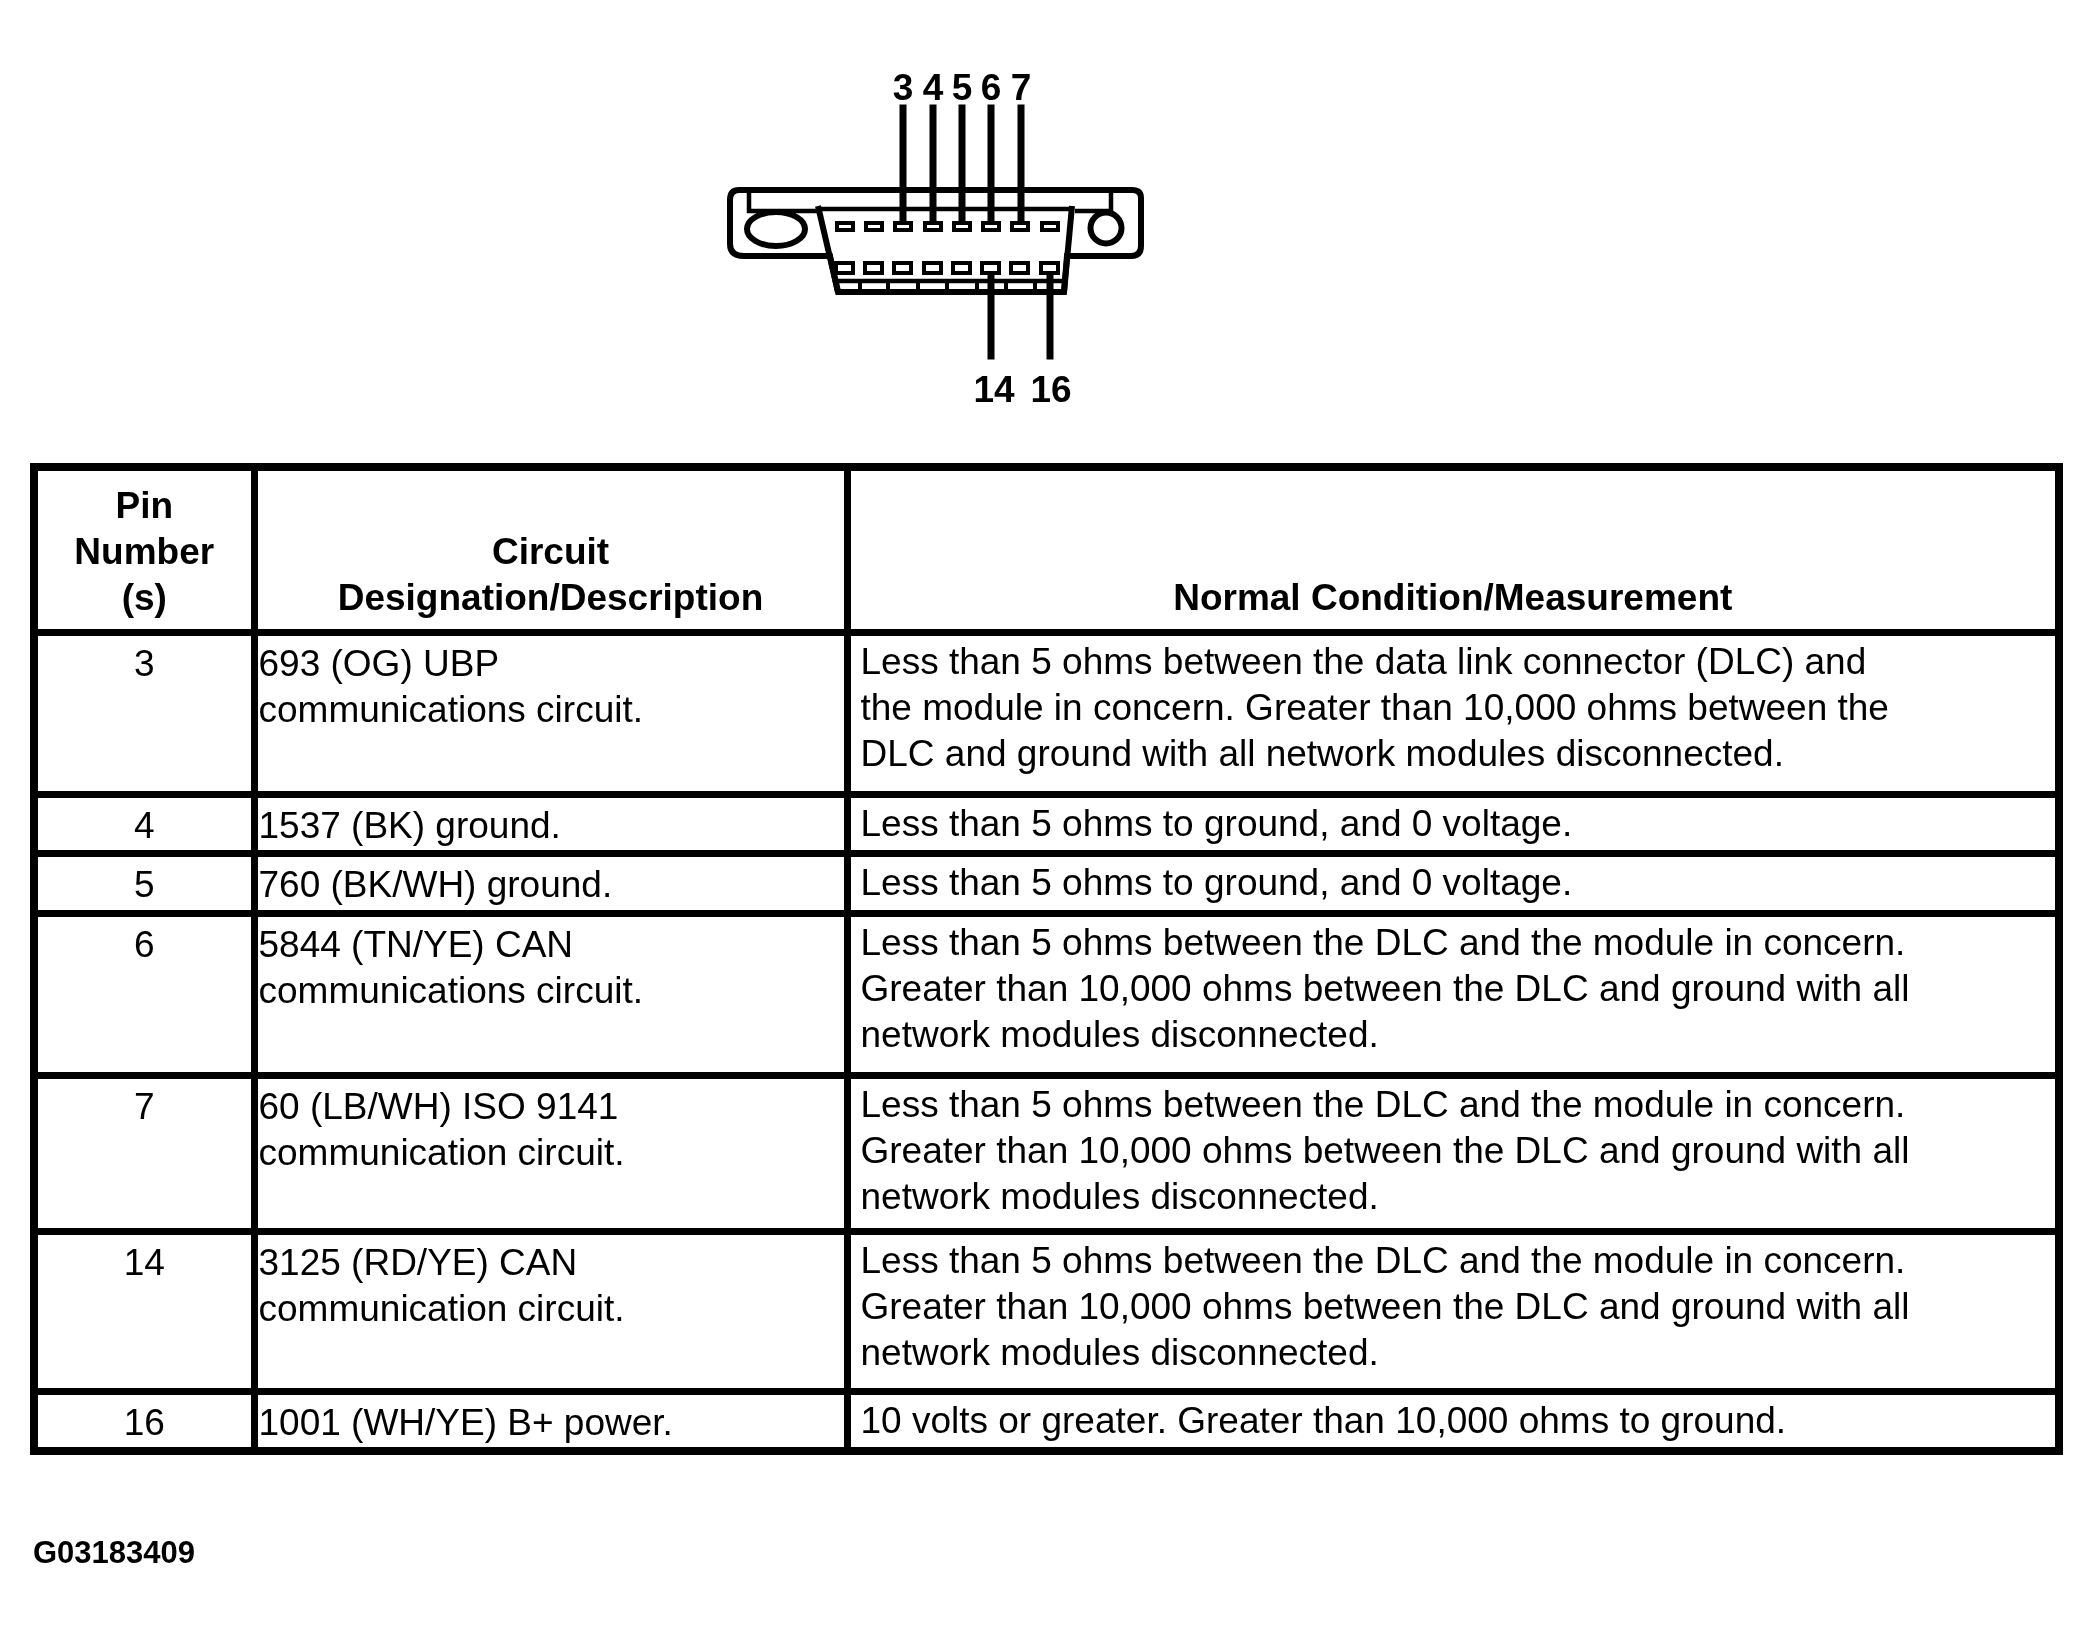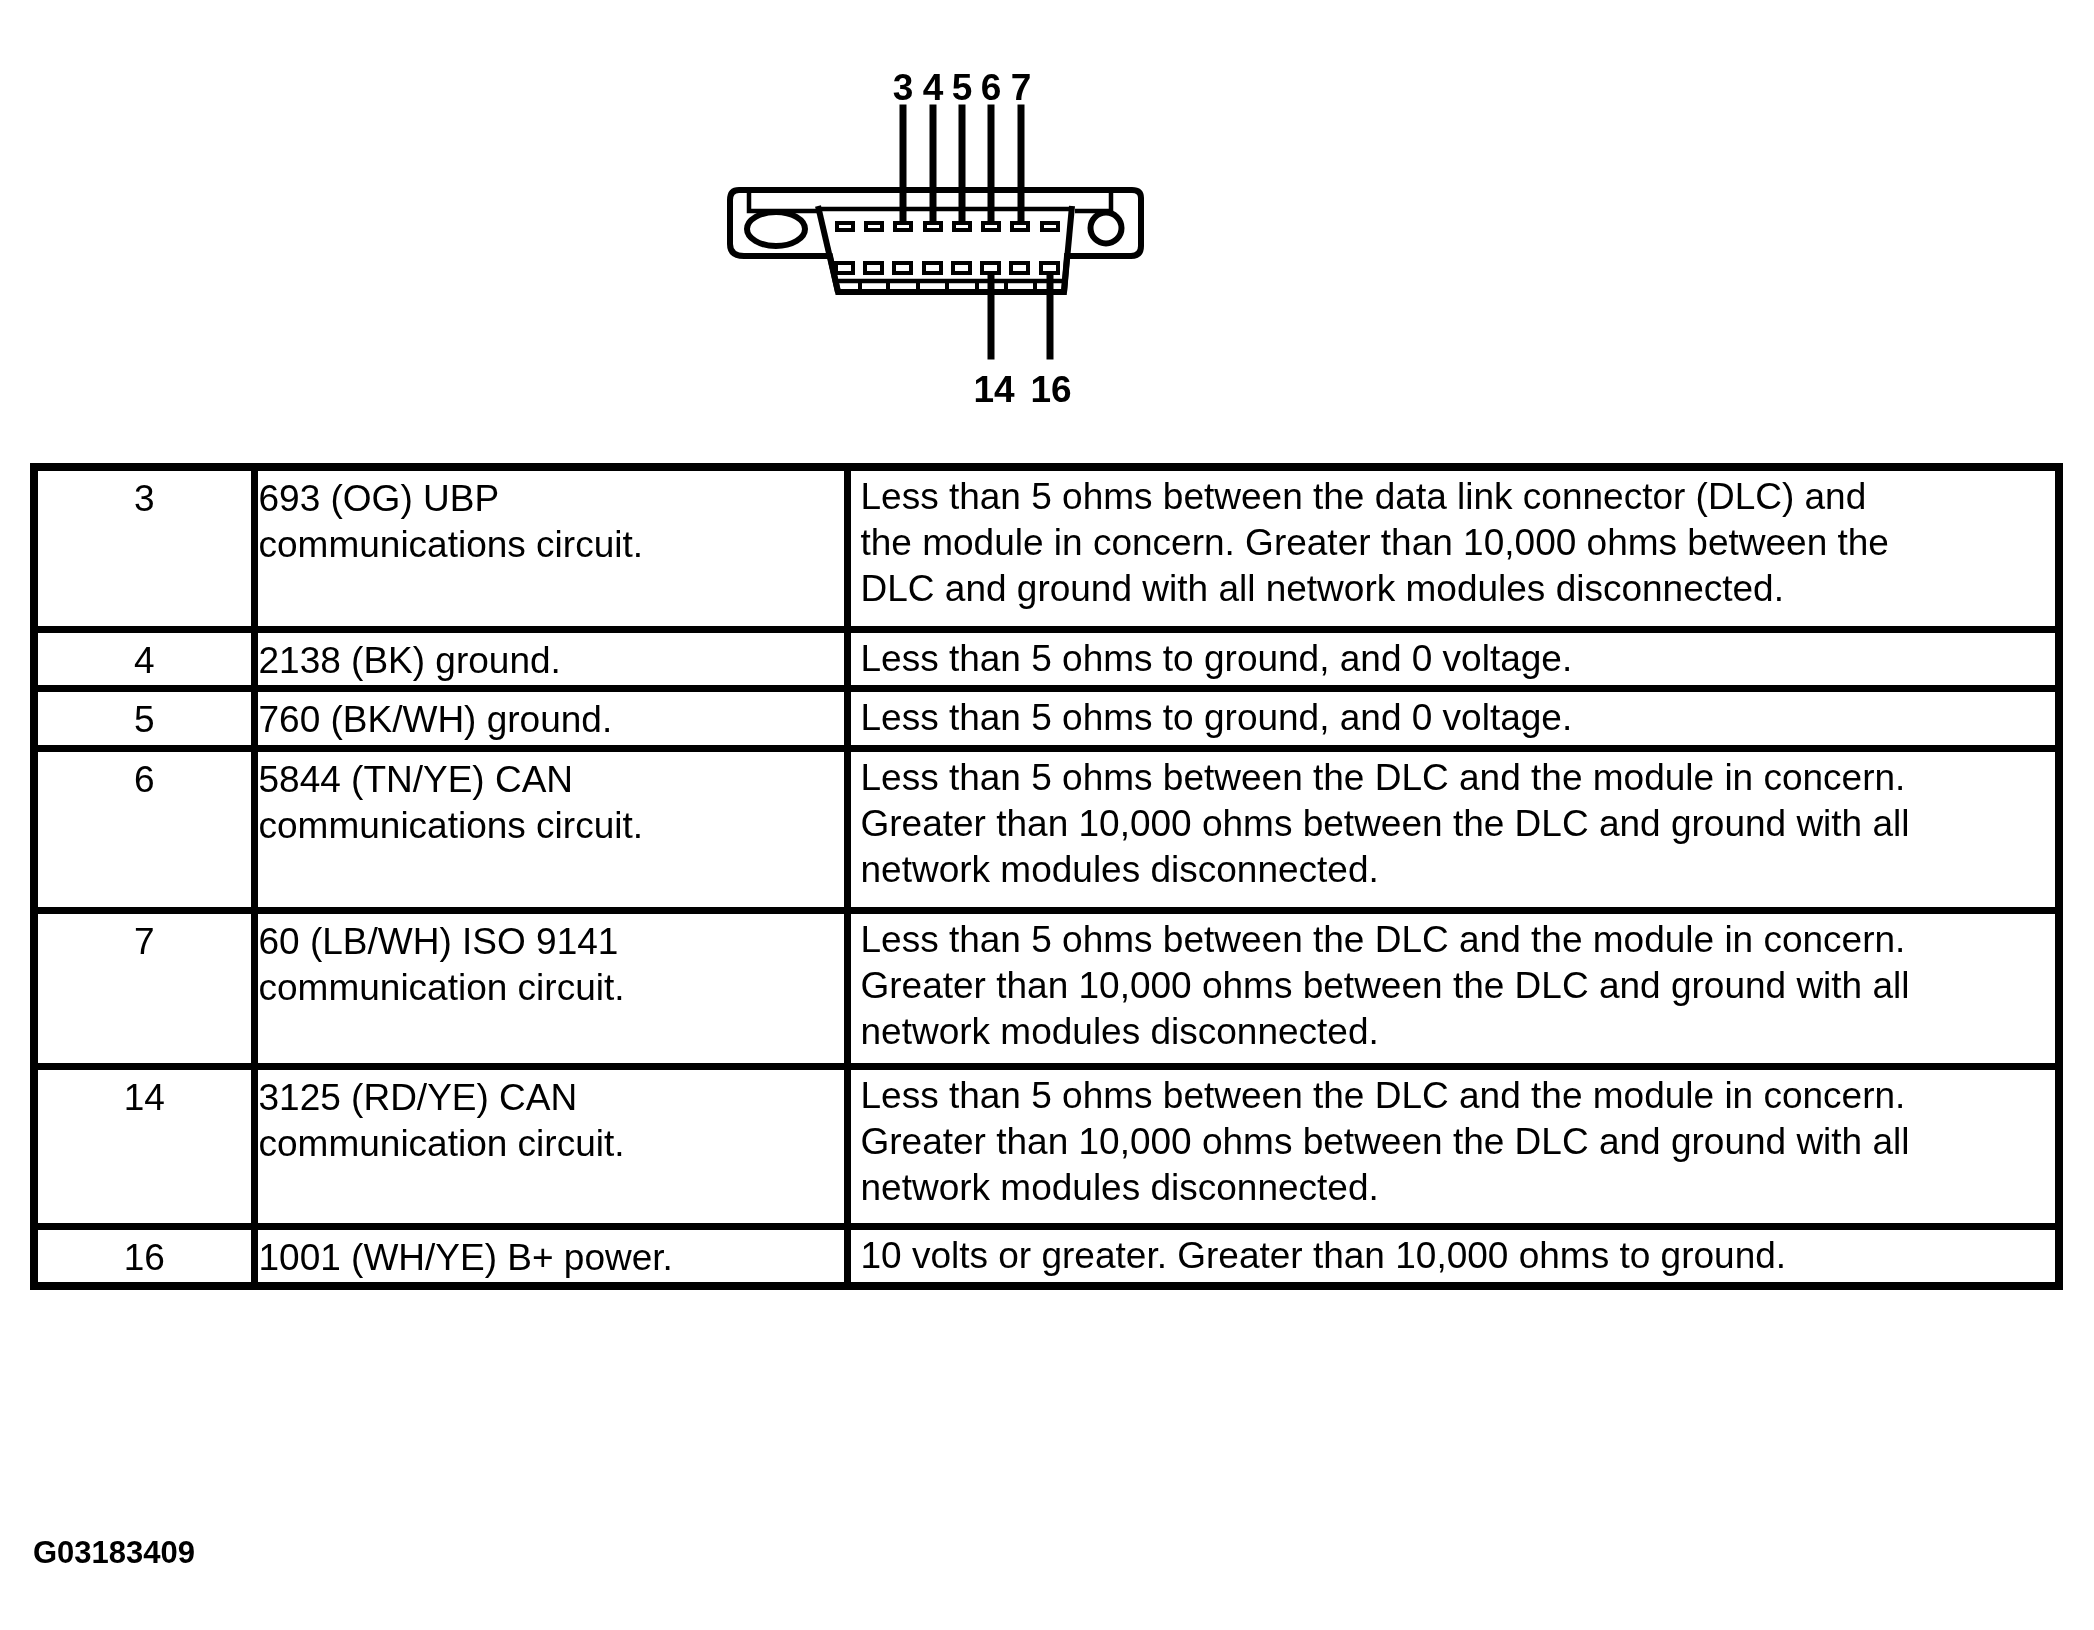--- a/index.html
+++ b/index.html
@@ -105,31 +105,39 @@
   </svg>
 </div>
 
 <table class="pinout-table">
   <colgroup>
     <col style="width:220px">
       <col style="width:593px">
       <col>
   </colgroup>
   <tbody>
+    <tr class="rh-head">
+      <td class="th">Pin
+Number
+(s)</td>
+      <td class="th">Circuit
+Designation/Description</td>
+      <td class="th">Normal Condition/Measurement</td>
+    </tr>
     <tr class="rh-tall">
       <td class="cell-pin">3</td>
       <td class="cell-circuit">693 (OG) UBP
 communications circuit.</td>
       <td class="cell-condition">Less than 5 ohms between the data link connector (DLC) and
 the module in concern. Greater than 10,000 ohms between the
 DLC and ground with all network modules disconnected.</td>
     </tr>
     <tr class="rh-short">
       <td class="cell-pin">4</td>
-      <td class="cell-circuit">2138 (BK) ground.</td>
+      <td class="cell-circuit">1537 (BK) ground.</td>
       <td class="cell-condition">Less than 5 ohms to ground, and 0 voltage.</td>
     </tr>
     <tr class="rh-med">
       <td class="cell-pin">5</td>
       <td class="cell-circuit">760 (BK/WH) ground.</td>
       <td class="cell-condition">Less than 5 ohms to ground, and 0 voltage.</td>
     </tr>
     <tr class="rh-tall">
       <td class="cell-pin">6</td>
       <td class="cell-circuit">5844 (TN/YE) CAN

